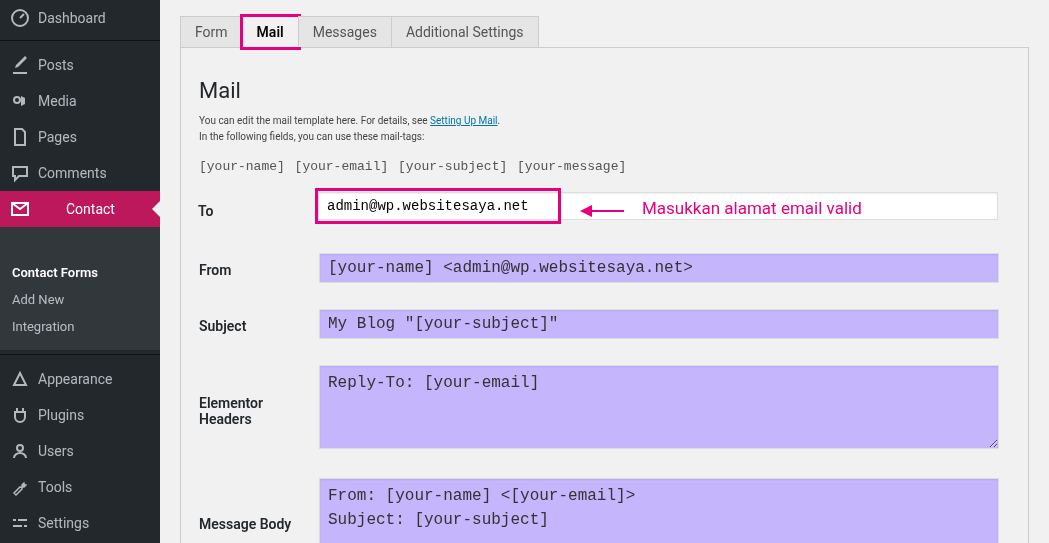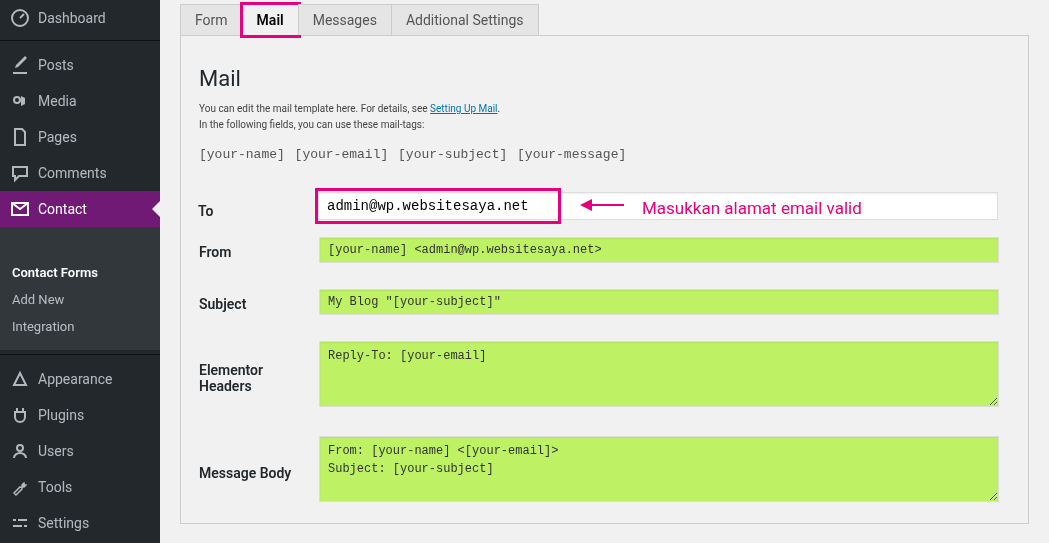--- a/index.html
+++ b/index.html
@@ -1,40 +1,40 @@
 <!DOCTYPE html>
 <html><head>
 <meta charset="utf-8">
 <style>
 * { margin: 0; padding: 0; box-sizing: border-box; }
 body { font-family: -apple-system, BlinkMacSystemFont, "Segoe UI", Roboto, Oxygen-Sans, Ubuntu, Cantarell, "Helvetica Neue", sans-serif; font-size: 13px; color: #444; background: #f1f1f1; width: 1049px; height: 543px; overflow: hidden; display: flex; }
 .sidebar { width: 160px; background: #23282d; color: #eee; font-size: 14px; }
 .menu-item { display: flex; align-items: center; padding: 8px 8px 8px 10px; color: rgba(240,245,250,0.7); cursor: pointer; }
 .menu-item .icon { width: 20px; height: 20px; margin-right: 8px; display: flex; align-items: center; justify-content: center; }
-.menu-item.active { background: #701a75; color: #fff; position: relative; }
+.menu-item.active { background: #be185d; color: #fff; position: relative; gap: 28px; }
 .menu-item.active::after { content: ""; position: absolute; right: 0; top: 50%; transform: translateY(-50%); border: 8px solid transparent; border-right-color: #f1f1f1; }
 .submenu { background: #32373c; padding: 8px 0 10px 0; }
 .submenu .sub-item { padding: 6px 12px; color: rgba(240,245,250,0.7); font-size: 13px; cursor: pointer; }
 .submenu .sub-item.current { color: #fff; font-weight: 600; margin-top: 24px; }
 .sep { height: 5px; border-bottom: 1px solid #111; margin-bottom: 6px; }
-.content { flex: 1; padding: 4px 20px 0 20px; background: #f1f1f1; border-radius: 29px; }
+.content { flex: 1; padding: 16px 20px 0 20px; background: #f1f1f1; border-radius: 29px; }
 .tabs { display: flex; border-bottom: 1px solid #ccc; margin-top: 0; }
 .tab { padding: 7px 14px; border: 1px solid #ccc; border-bottom: none; background: #e5e5e5; margin-right: 0; margin-left: -1px; font-size: 14px; color: #555; cursor: pointer; }
 .tab:first-child { margin-left: 0; }
 .tab.active { background: #f1f1f1; color: #000; font-weight: 600; border-bottom: 1px solid #f1f1f1; margin-bottom: -1px; }
 .tab.highlighted { outline: 3px solid #e6007e; outline-offset: -1px; }
 .panel { border: 1px solid #ccc; border-top: none; background: #f1f1f1; padding: 30px 18px 18px 18px; }
 .panel h2 { font-size: 22px; font-weight: 400; color: #23282d; margin-bottom: 10px; }
 .intro { font-size: 10px; color: #444; line-height: 1.6; }
 .intro a { color: #0073aa; text-decoration: underline; }
 .mail-tags { font-family: "Courier New", monospace; font-size: 13px; color: #555; margin-top: 14px; word-spacing: 2px; }
 .field-row { display: flex; align-items: center; margin-top: 26px; }
 .field-label { width: 120px; font-weight: 600; font-size: 14px; color: #23282d; padding-top: 4px; }
 .field-input { flex: 0 0 680px; }
-.field-input input, .field-input textarea { width: 100%; padding: 5px 8px; border: 1px solid #ddd; font-size: 12px; font-family: "Courier New", monospace; color: #333; background: #bef264; box-shadow: inset 0 1px 2px rgba(0,0,0,.07); }
+.field-input input, .field-input textarea { width: 100%; padding: 5px 8px; border: 1px solid #ddd; font-size: 16px; font-family: "Courier New", monospace; color: #333; background: #c4b5fd; box-shadow: inset 0 1px 2px rgba(0,0,0,.07); }
 .field-input textarea { resize: vertical; line-height: 1.5; }
 .field-input input.highlighted { outline: 3px solid #e6007e; outline-offset: 0; }
 .arrow-annot { display: flex; align-items: center; margin-left: -400px; }
 .arrow-annot svg { }
 .arrow-text { color: #e6007e; font-size: 17px; margin-left: 22px;}
 svg.icon-svg { fill: currentColor; }
 </style>
 </head>
 <body>
 
@@ -218,20 +218,20 @@
       <div class="field-input"><textarea rows="3" style="">From: [your-name] &lt;[your-email]&gt;
 Subject: [your-subject]</textarea></div>
     </div>
   </div>
 </div>
 
 <div style="position:absolute; left:198px; top:192px; width:800px; height:34px;">
   <div style="position:absolute;left:0;top:11px;font-weight:600;font-size:14px;color:#23282d;">To</div>
   <input type="text" style="position: absolute; left: 120px; top: 0px; width: 680px; padding: 5px 8px; border: 1px solid rgb(221, 221, 221); background: rgb(255, 255, 255); font-family: &quot;Courier New&quot;, monospace; font-size: 14px; box-shadow: rgba(0, 0, 0, 0.07) 0px 1px 2px inset;" value="admin@wp.websitesaya.net">
   <div style="position:absolute;left:117px;top:-4px;width:246px;height:36px;border:3px solid #e6007e;pointer-events:none;"></div>
-  <div style="position:absolute;left:382px;top:6px;display:flex;align-items:flex-start;">
+  <div style="position:absolute;left:382px;top:6px;display:flex;align-items:flex-end;">
     <svg width="44" height="14">
         <line x1="44" y1="7" x2="8" y2="7" stroke="#e6007e" stroke-width="2"></line>
         <polygon points="0,7 12,1 12,13" fill="#e6007e"></polygon>
       </svg>
     <span style="color:#e6007e;font-size:17px;margin-left:18px;">Masukkan alamat email valid</span>
   </div>
 </div>
 
 </body></html>

